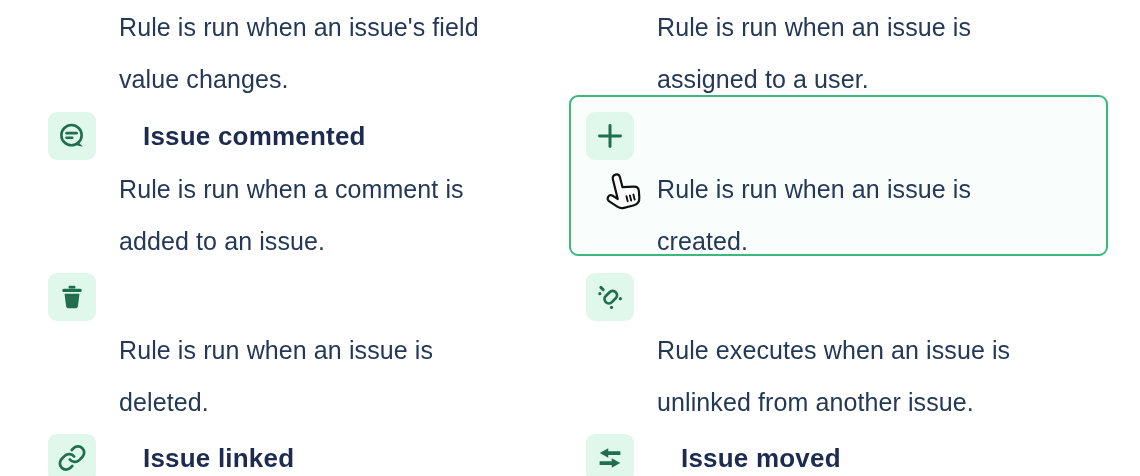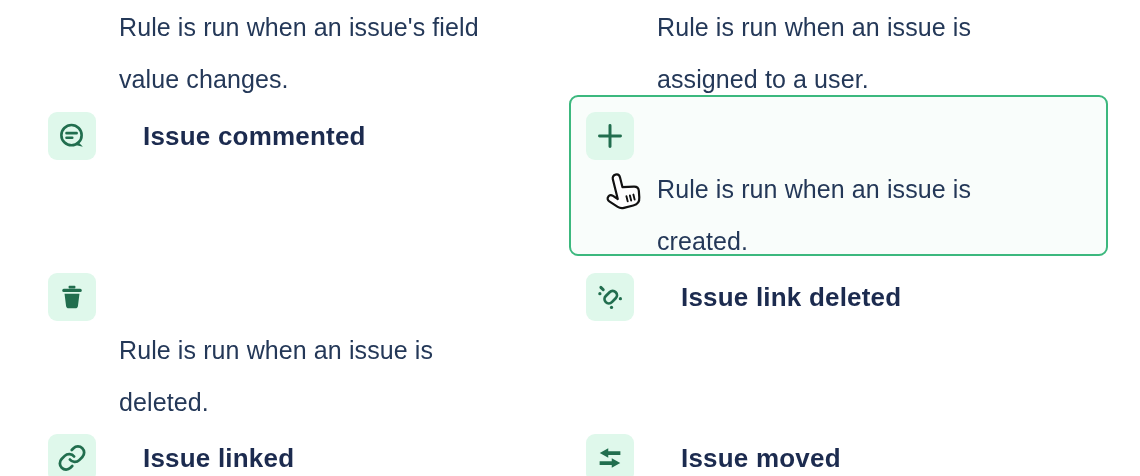--- a/index.html
+++ b/index.html
@@ -76,20 +76,22 @@
 
   <div class="card p2">
     <div class="tile">
       <svg viewBox="0 0 24 24" fill="none" stroke="currentColor" stroke-width="2.1">
         <circle cx="11.6" cy="11.3" r="8.1"></circle>
         <path d="M16.6 16.4 L20.7 20.5 L14.8 19.1 Z" fill="currentColor" stroke="none"></path>
         <path d="M7.6 9.7h8.1M7.6 13.4h4.6" stroke-linecap="round"></path>
       </svg>
     </div>
     <div class="card-title">Issue commented</div>
+    <div class="card-desc">Rule is run when a comment is
+added to an issue.</div>
   </div>
 
   <div class="card p3 selected">
     <div class="tile">
       <svg class="big" viewBox="0 0 24 24" fill="none" stroke="currentColor" stroke-width="2.1" stroke-linecap="round">
         <path d="M12 4.6v14.8M4.6 12h14.8"></path>
       </svg>
     </div>
     <div class="card-desc">Rule is run when an issue is
 created.</div>
@@ -110,21 +112,22 @@
   <div class="card p5">
     <div class="tile">
       <svg viewBox="0 0 24 24" fill="none" stroke="currentColor" stroke-width="2.2">
         <rect x="7" y="8.7" width="11.2" height="6.9" rx="3.45" transform="rotate(-45 12.6 12.15)"></rect>
         <path d="M4.7 4.3l1.9 1.9" stroke-linecap="round" stroke-width="2.4"></path>
         <circle cx="3.9" cy="9.3" r="1.3" fill="currentColor" stroke="none"></circle>
         <circle cx="20.3" cy="13.3" r="1.3" fill="currentColor" stroke="none"></circle>
         <circle cx="13.2" cy="20.3" r="1.3" fill="currentColor" stroke="none"></circle>
       </svg>
     </div>
-    <div class="card-title">Issue link deleted</div>
+    <div class="card-desc">Rule executes when an issue is
+unlinked from another issue.</div>
   </div>
 
   <div class="card p6">
     <div class="tile">
       <svg viewBox="0 0 24 24" fill="none" stroke="currentColor" stroke-width="2.2" stroke-linecap="round">
         <path d="M10.3 13.2a5 5 0 0 0 7.5.5l2.5-2.5a5 5 0 0 0-7.07-7.07l-1.43 1.43"></path>
         <path d="M13.7 10.8a5 5 0 0 0-7.5-.5l-2.5 2.5a5 5 0 0 0 7.07 7.07l1.43-1.43"></path>
       </svg>
     </div>
     <div class="card-title">Issue linked</div>

